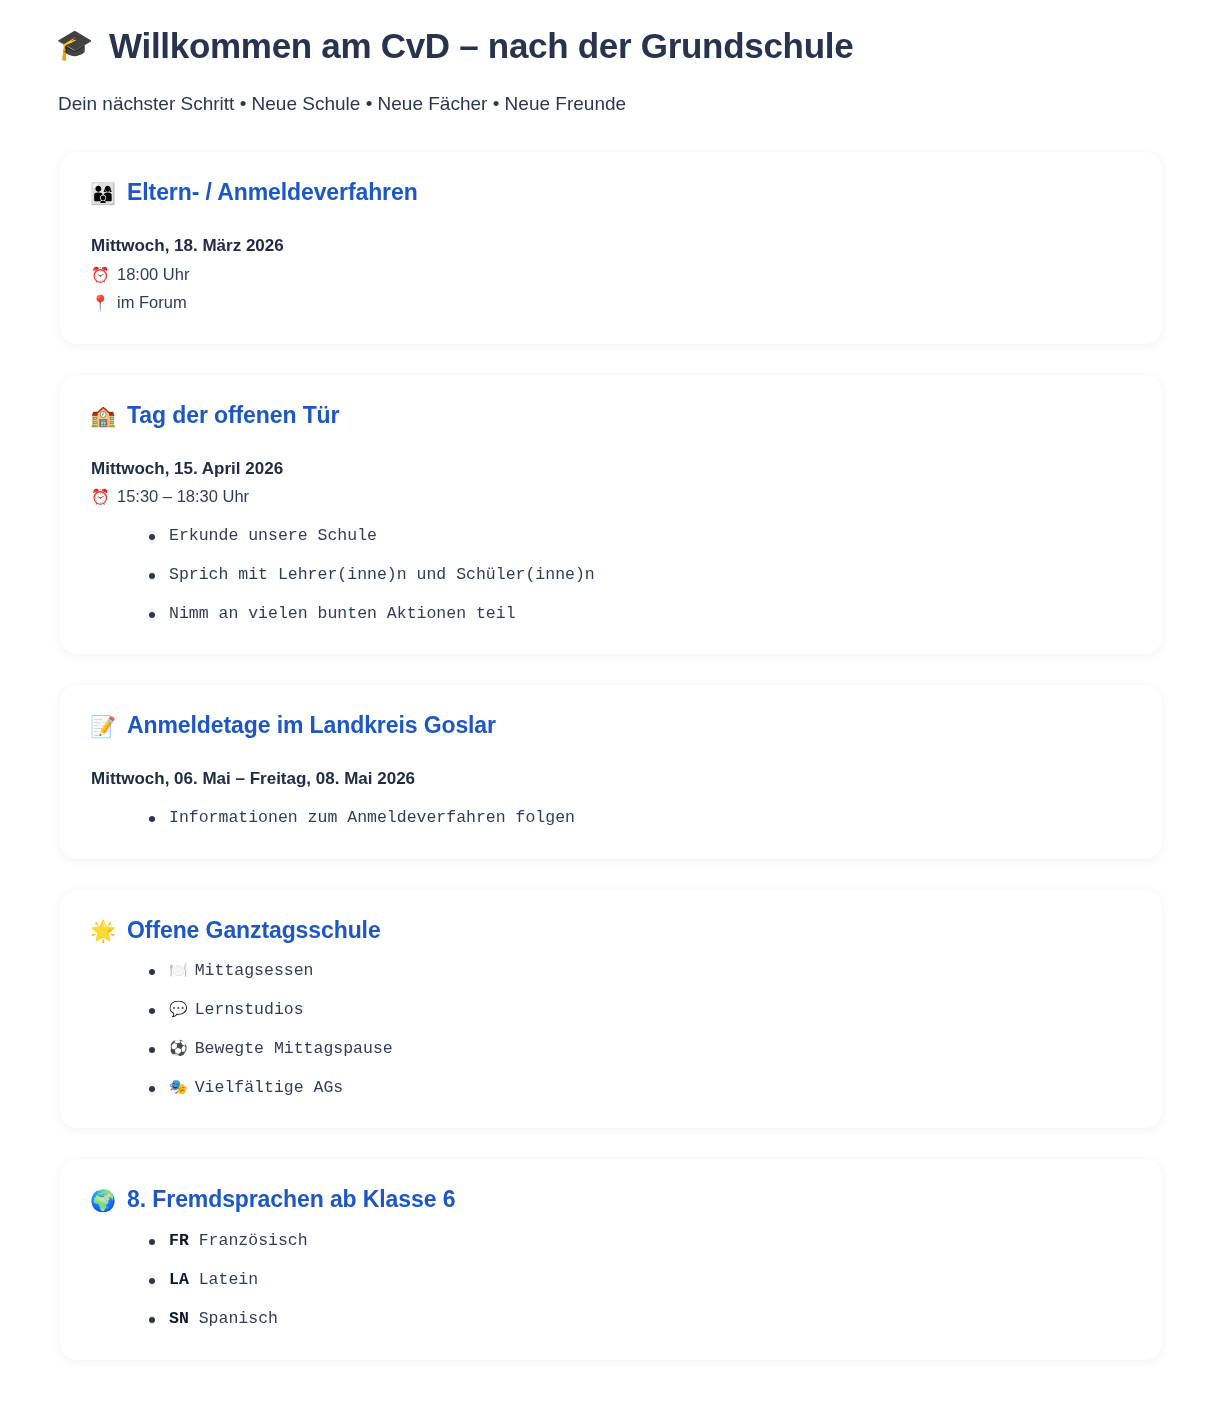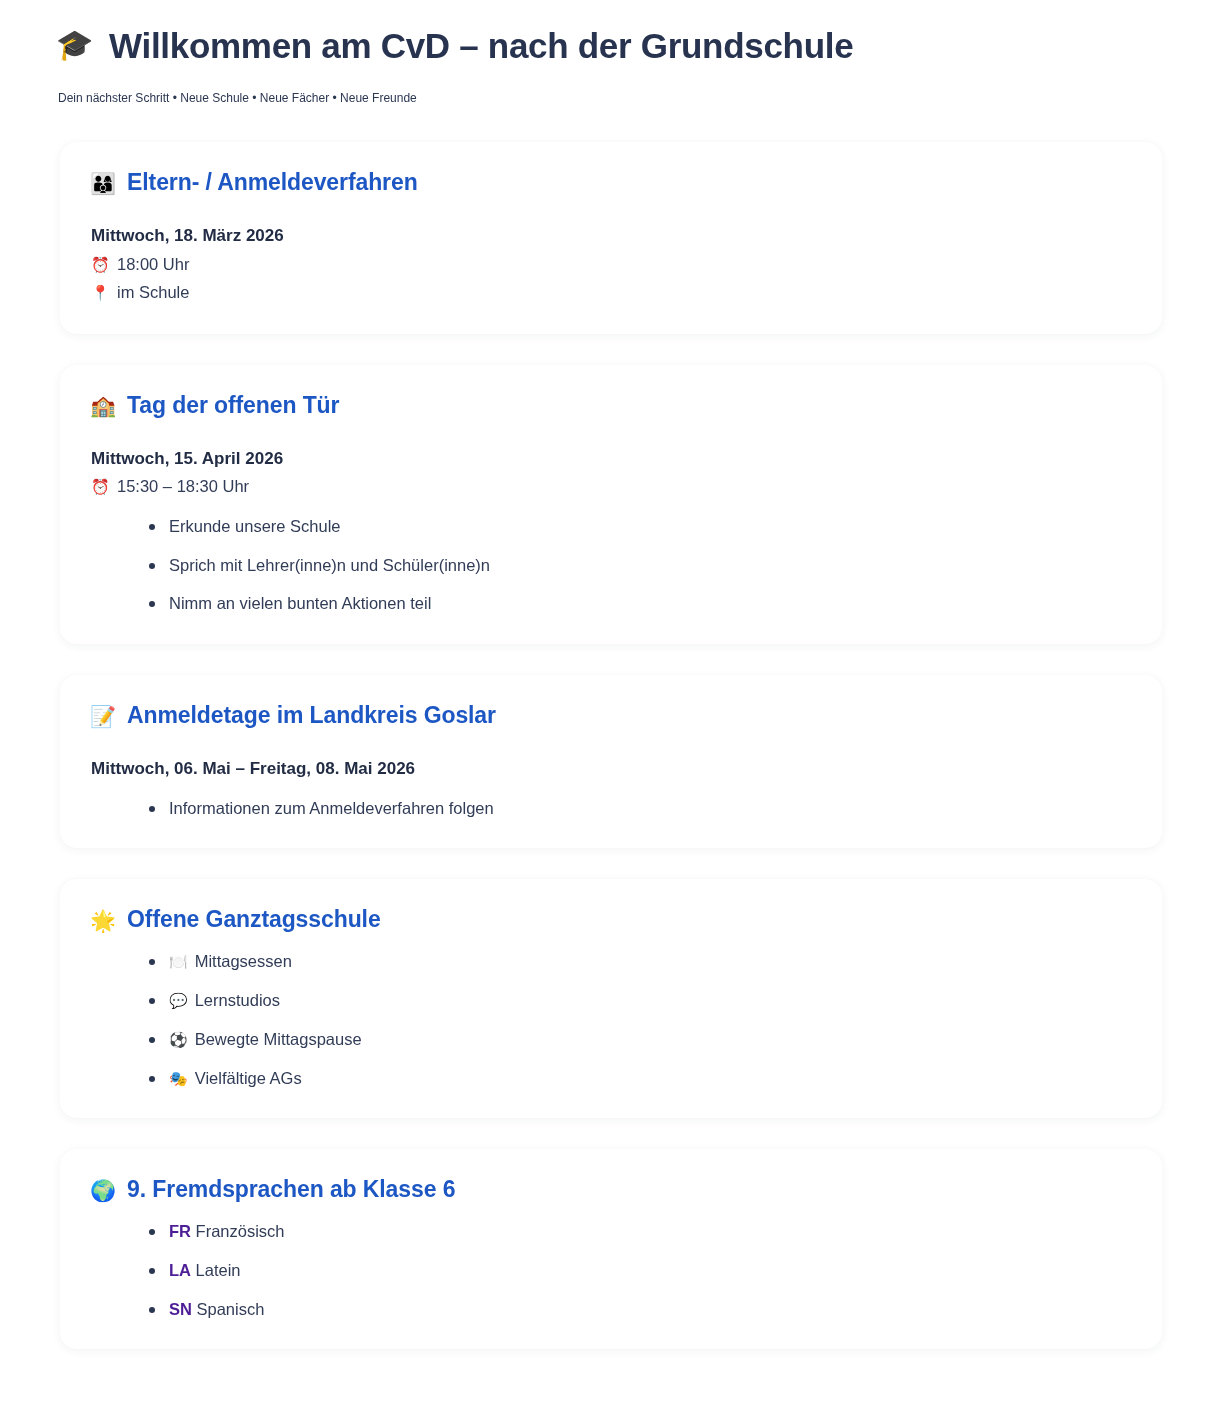--- a/index.html
+++ b/index.html
@@ -40,21 +40,21 @@
     padding-top: 10px;
   }
   .page-title .title-emoji {
     font-size: 30px;
     line-height: 1;
     display: inline-block;
     transform: translateY(-1px);
   }
   .page-subtitle {
     margin: 22px 0 0 2px;
-    font-size: 12px;
+    font-size: 19px;
     line-height: 1.45;
     color: #2b3651;
     font-weight: 400;
   }
 
   
   .cards {
     margin-top: 35px;
     padding: 0 56px 0 60px;
     display: flex;
@@ -120,40 +120,41 @@
   }
   ul.bullets.tight { }
 
   ul.bullets li {
     position: relative;
     font-size: 16.5px;
     color: #313c57;
     line-height: 1.5;
     margin-bottom: 14px;
     padding-left: 20px;
+    font-family: Liberation Mono, monospace;
   }
   ul.bullets li:last-child { margin-bottom: 0; }
   ul.bullets li::before {
     content: "";
     position: absolute;
     left: 0;
     top: 10px;
     width: 6px;
     height: 6px;
     border-radius: 50%;
     background: #2b3651;
   }
   ul.bullets li .li-emoji {
     font-size: 15px;
     margin-right: 7px;
     display: inline-block;
   }
   ul.bullets li .lang-code {
     font-weight: 700;
-    color: #4c1d95;
+    color: #0f172a;
   }
 </style>
 </head>
 <body>
 
 <div class="page">
 
   <div class="header">
     <h1 class="page-title">
       <span class="title-emoji">🎓</span>
@@ -170,21 +171,21 @@
         <span>Eltern- / Anmeldeverfahren</span>
       </h2>
       <div class="card-body">
         <div class="date-line">Mittwoch, 18. März 2026</div>
         <div class="meta-line">
           <span class="meta-emoji">⏰</span>
           <span>18:00 Uhr</span>
         </div>
         <div class="meta-line">
           <span class="meta-emoji">📍</span>
-          <span>im Schule</span>
+          <span>im Forum</span>
         </div>
       </div>
     </section>
 
     <section class="card">
       <h2 class="card-heading">
         <span class="head-emoji">🏫</span>
         <span>Tag der offenen Tür</span>
       </h2>
       <div class="card-body">
@@ -233,21 +234,21 @@
           <li>
             <span class="li-emoji">🎭</span><span>Vielfältige AGs</span>
           </li>
         </ul>
       </div>
     </section>
 
     <section class="card">
       <h2 class="card-heading">
         <span class="head-emoji">🌍</span>
-        <span>9. Fremdsprachen ab Klasse 6</span>
+        <span>8. Fremdsprachen ab Klasse 6</span>
       </h2>
       <div class="card-body">
         <ul class="bullets tight">
           <li>
             <span class="lang-code">FR</span>
             <span>Französisch</span>
           </li>
           <li>
             <span class="lang-code">LA</span>
             <span>Latein</span>

